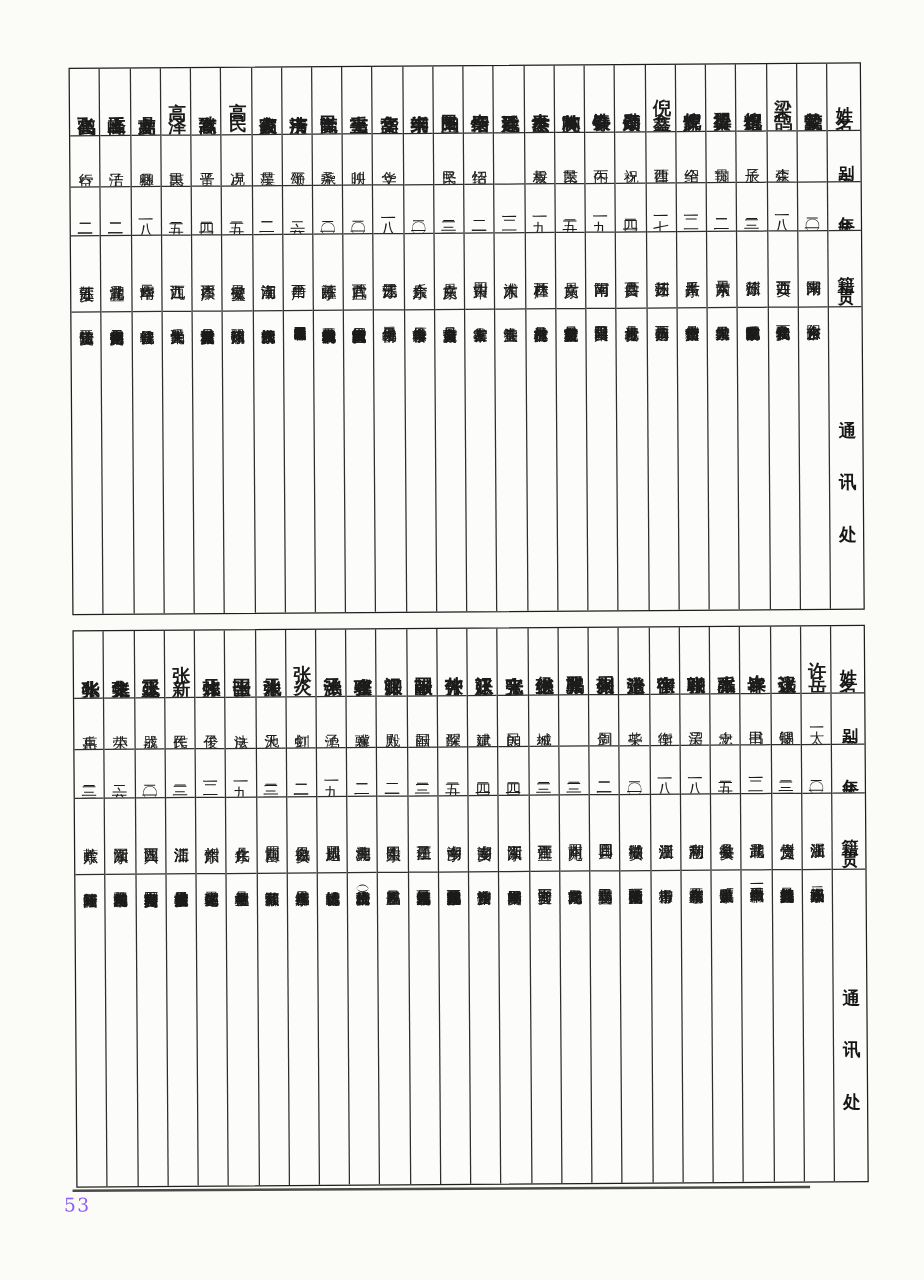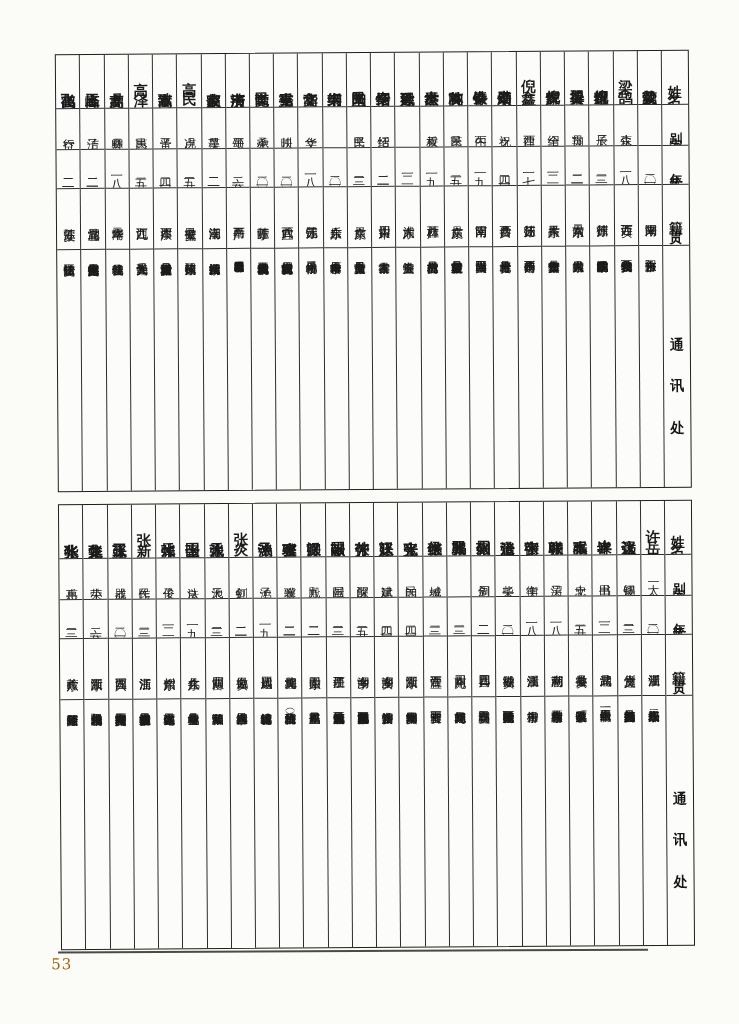--- a/index.html
+++ b/index.html
@@ -39,21 +39,21 @@
   .cell.addr .vtext.twoline { font-size:9.8px; max-height:132px; line-height:1.12; }
   .hcol .cell  { font-weight:600; color:#161616; }
   .hcol .name   { font-size:14px;  letter-spacing:0.55em; text-indent:0.55em; }
   .hcol .zi     { font-size:13px;  letter-spacing:0.4em;  text-indent:0.4em; }
   .hcol .age    { font-size:13px;  letter-spacing:0.25em; text-indent:0.25em; }
   .hcol .origin { font-size:13.5px; letter-spacing:0.8em; text-indent:0.8em; }
   .hcol .addr   { align-items:center; padding-top:0; }
   .hcol .addr .vtext { font-size:14px; letter-spacing:3em; text-indent:3em; max-height:none; }
   .pageno {
     position:absolute; left:48px; top:953px;
-    font-family:"DejaVu Serif", serif; font-size:15px; color:#a16207; letter-spacing:1px;
+    font-family:"DejaVu Serif", serif; font-size:15px; color:#8b5cf6; letter-spacing:1px;
   }
   .scanline {
     position:absolute; left:55px; top:950px; width:590px; height:1.6px;
     background:#2a2a2a; transform:rotate(0.12deg); opacity:0.85;
   }
 </style>
 </head>
 <body>
 
 <div class="sheet">

